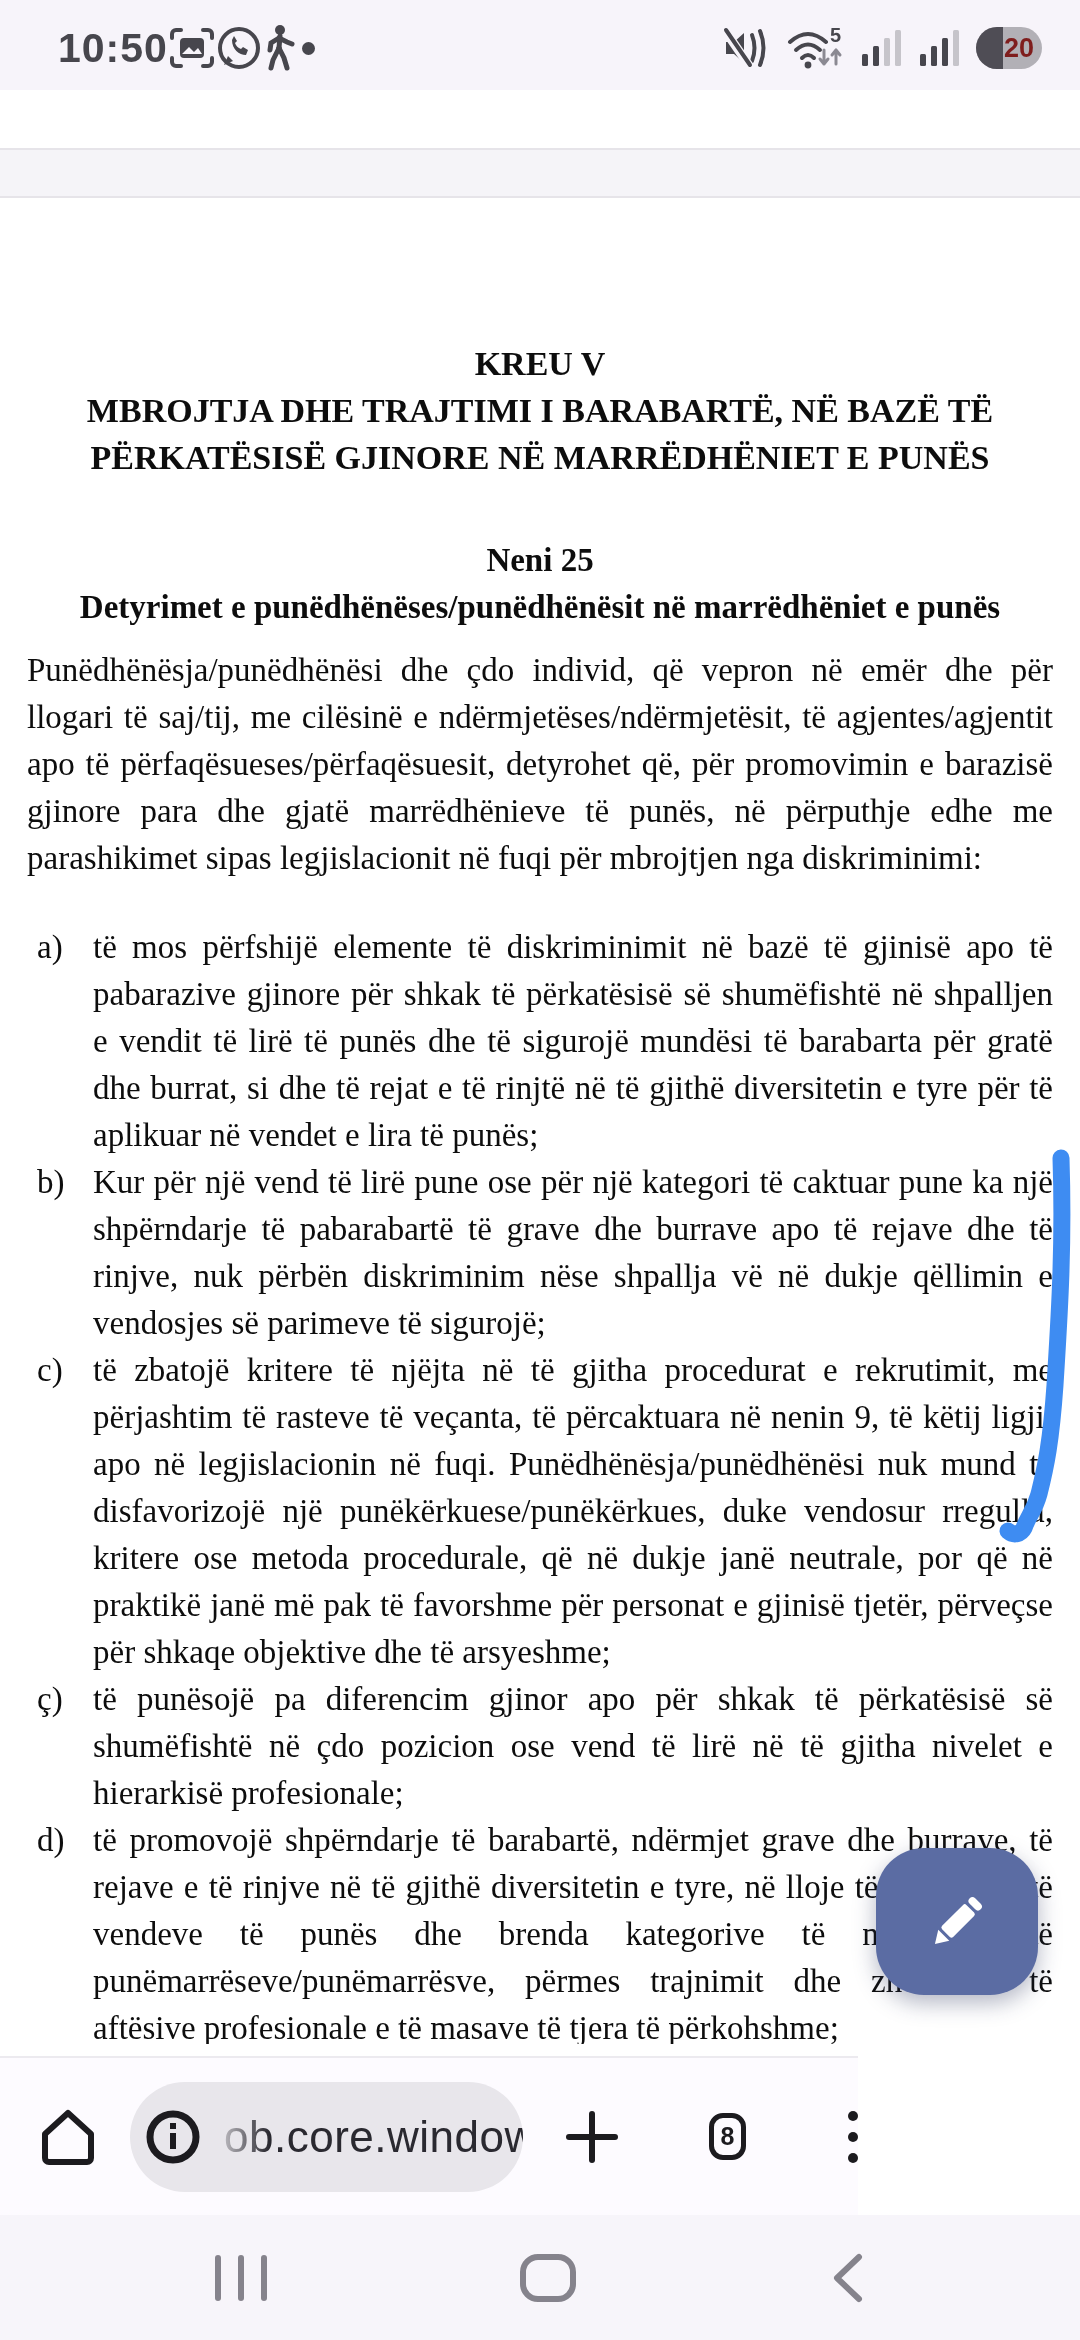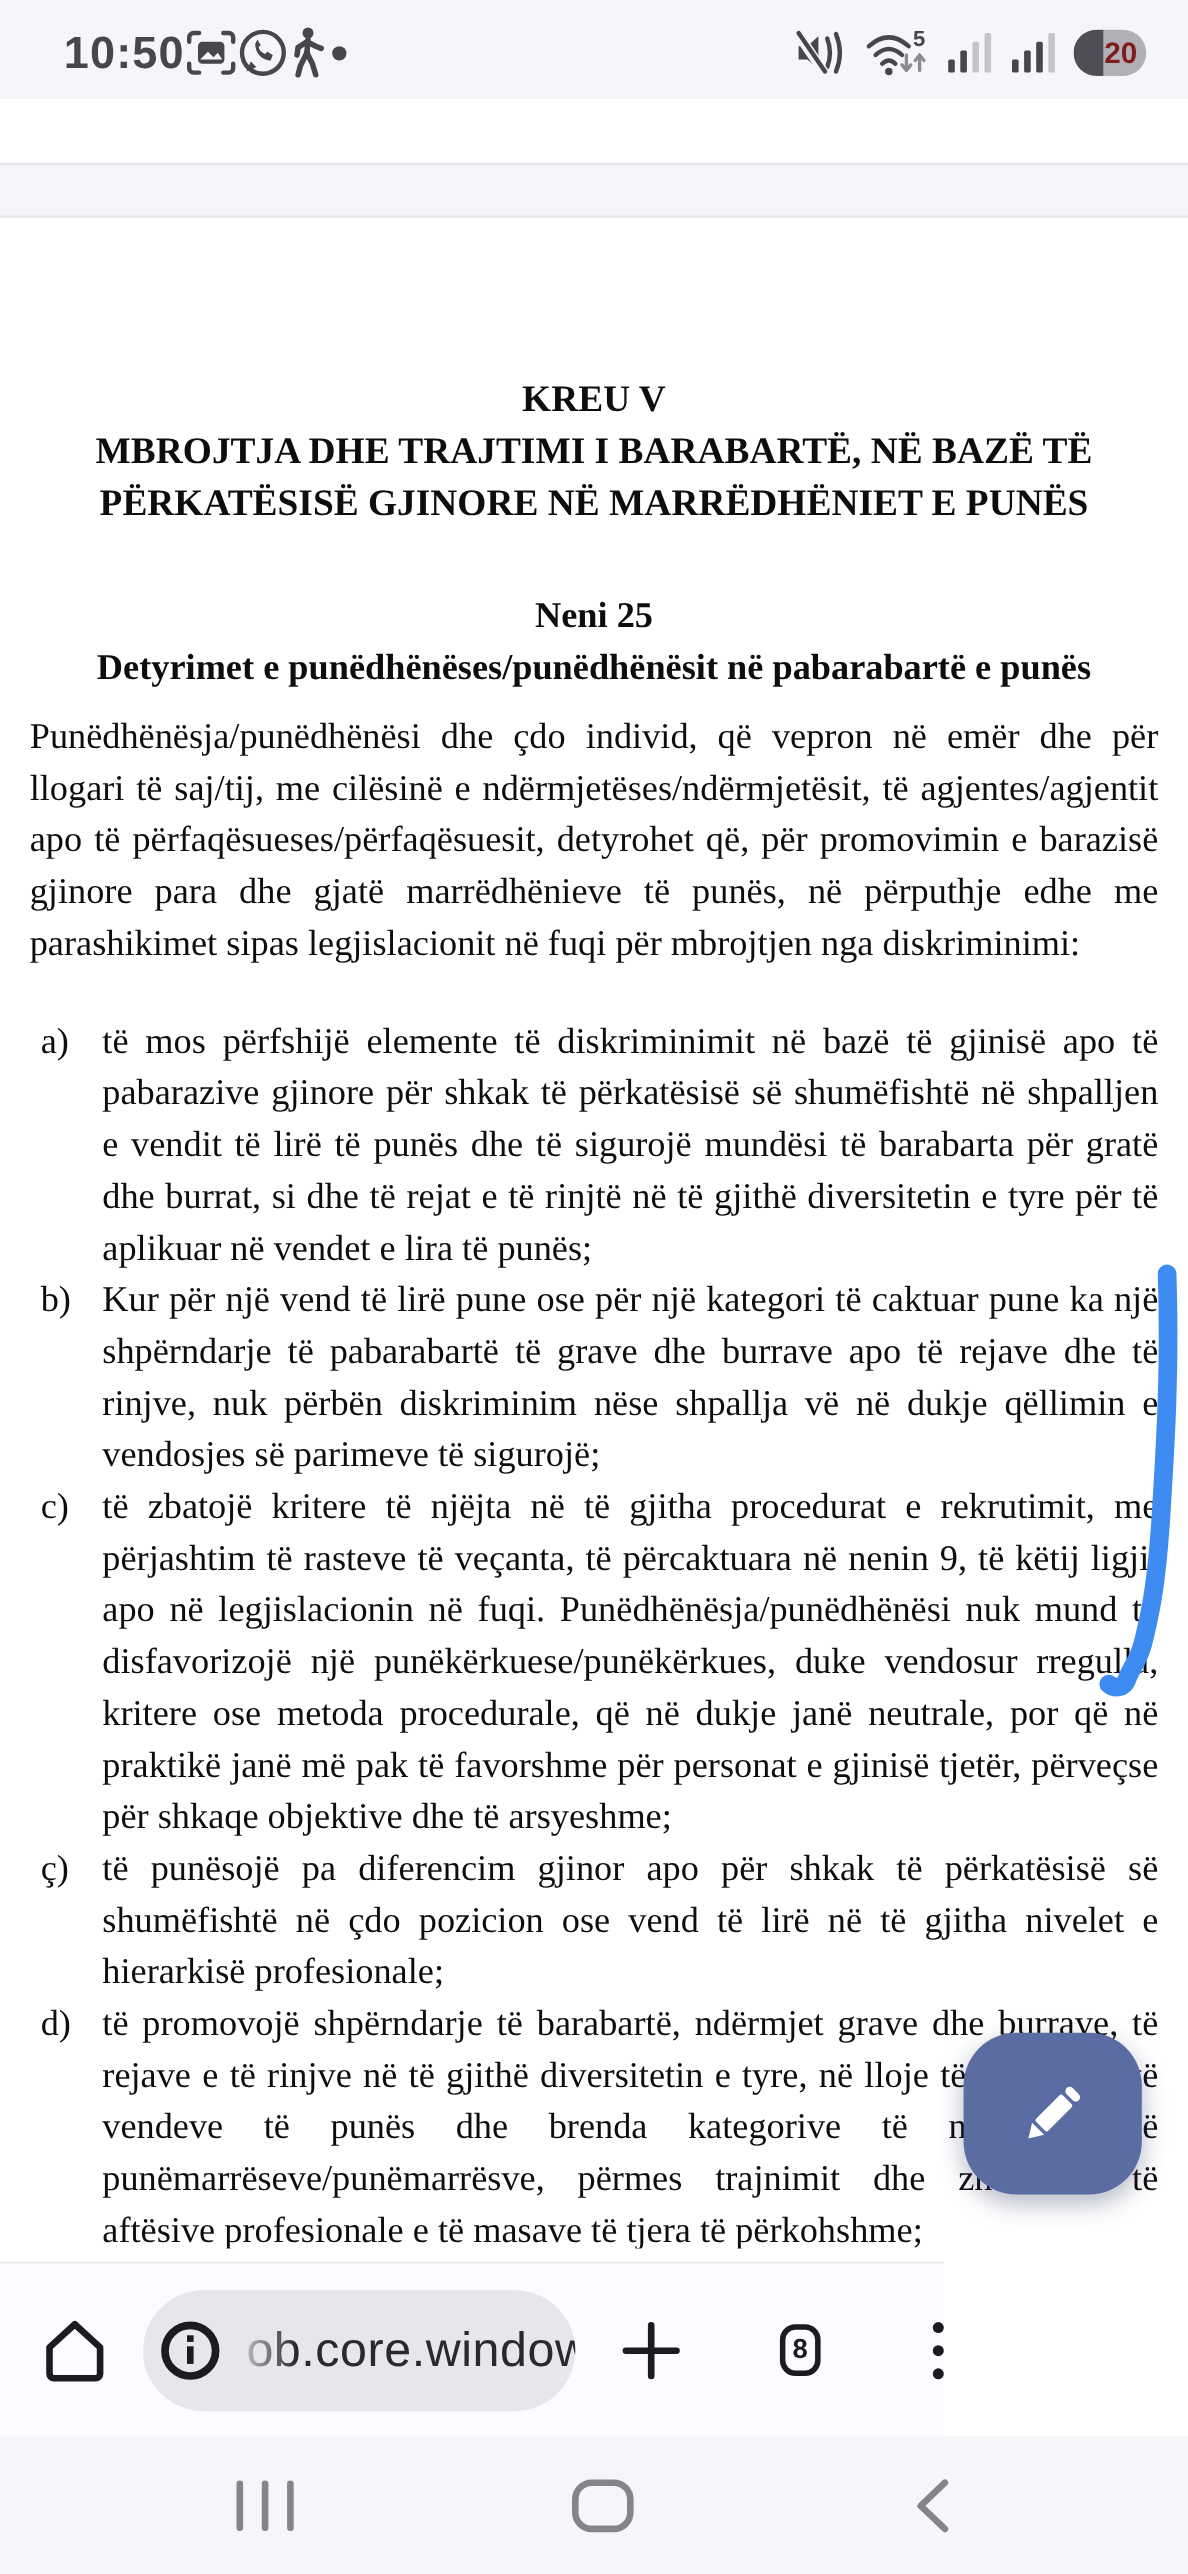--- a/index.html
+++ b/index.html
@@ -162,21 +162,21 @@
     </div>
   </div>
 
   <div class="prev-page-strip"></div>
   <div class="page-gap"></div>
 
   <div class="pdf-page">
     <p class="doc-h">KREU V</p>
     <p class="doc-h2">MBROJTJA DHE TRAJTIMI I BARABARTË, NË BAZË TË PËRKATËSISË GJINORE NË MARRËDHËNIET E PUNËS</p>
     <p class="neni">Neni 25</p>
-    <p class="art-title">Detyrimet e punëdhënëses/punëdhënësit në pabarabartë e punës</p>
+    <p class="art-title">Detyrimet e punëdhënëses/punëdhënësit në marrëdhëniet e punës</p>
     <p class="intro">Punëdhënësja/punëdhënësi dhe çdo individ, që vepron në emër dhe për llogari të saj/tij, me cilësinë e ndërmjetëses/ndërmjetësit, të agjentes/agjentit apo të përfaqësueses/përfaqësuesit, detyrohet që, për promovimin e barazisë gjinore para dhe gjatë marrëdhënieve të punës, në përputhje edhe me parashikimet sipas legjislacionit në fuqi për mbrojtjen nga diskriminimi:</p>
 
     <div class="items">
       <div class="item"><span class="marker">a)</span><span>të mos përfshijë elemente të diskriminimit në bazë të gjinisë apo të pabarazive gjinore për shkak të përkatësisë së shumëfishtë në shpalljen e vendit të lirë të punës dhe të sigurojë mundësi të barabarta për gratë dhe burrat, si dhe të rejat e të rinjtë në të gjithë diversitetin e tyre për të aplikuar në vendet e lira të punës;</span></div>
       <div class="item"><span class="marker">b)</span><span>Kur për një vend të lirë pune ose për një kategori të caktuar pune ka një shpërndarje të pabarabartë të grave dhe burrave apo të rejave dhe të rinjve, nuk përbën diskriminim nëse shpallja vë në dukje qëllimin e vendosjes së parimeve të sigurojë;</span></div>
       <div class="item"><span class="marker">c)</span><span>të zbatojë kritere të njëjta në të gjitha procedurat e rekrutimit, me përjashtim të rasteve të veçanta, të përcaktuara në nenin 9, të këtij ligji, apo në legjislacionin në fuqi. Punëdhënësja/punëdhënësi nuk mund të disfavorizojë një punëkërkuese/punëkërkues, duke vendosur rregulla, kritere ose metoda procedurale, që në dukje janë neutrale, por që në praktikë janë më pak të favorshme për personat e gjinisë tjetër, përveçse për shkaqe objektive dhe të arsyeshme;</span></div>
       <div class="item"><span class="marker">ç)</span><span>të punësojë pa diferencim gjinor apo për shkak të përkatësisë së shumëfishtë në çdo pozicion ose vend të lirë në të gjitha nivelet e hierarkisë profesionale;</span></div>
       <div class="item"><span class="marker">d)</span><span>të promovojë shpërndarje të barabartë, ndërmjet grave dhe burrave, të rejave e të rinjve në të gjithë diversitetin e tyre, në lloje të ndryshme të vendeve të punës dhe brenda kategorive të ndryshme të punëmarrëseve/punëmarrësve, përmes trajnimit dhe zhvillimit të aftësive profesionale e të masave të tjera të përkohshme;</span></div>
 
     </div>

